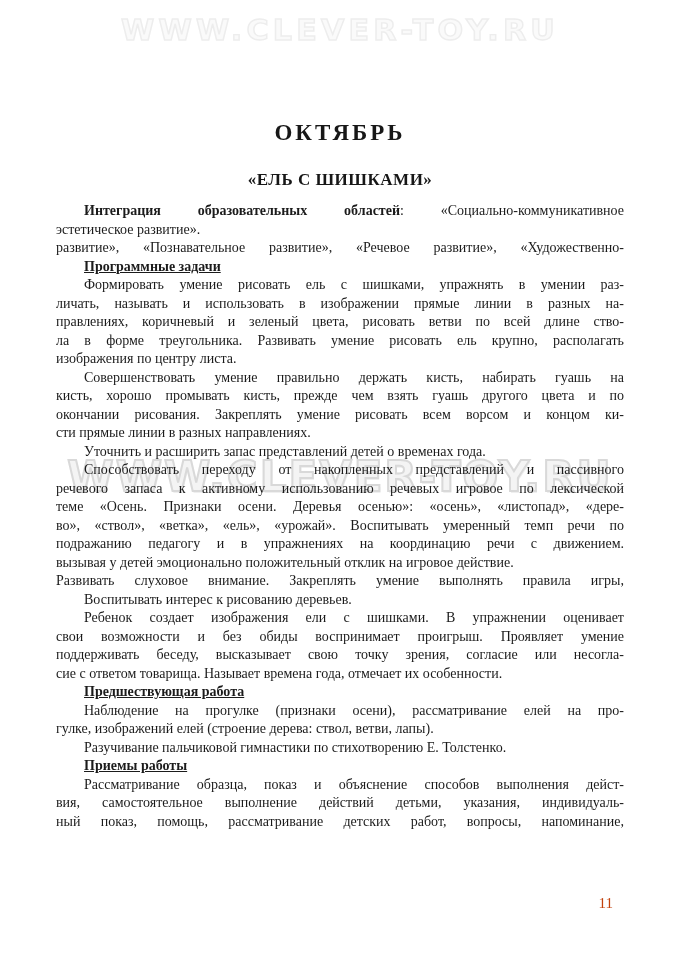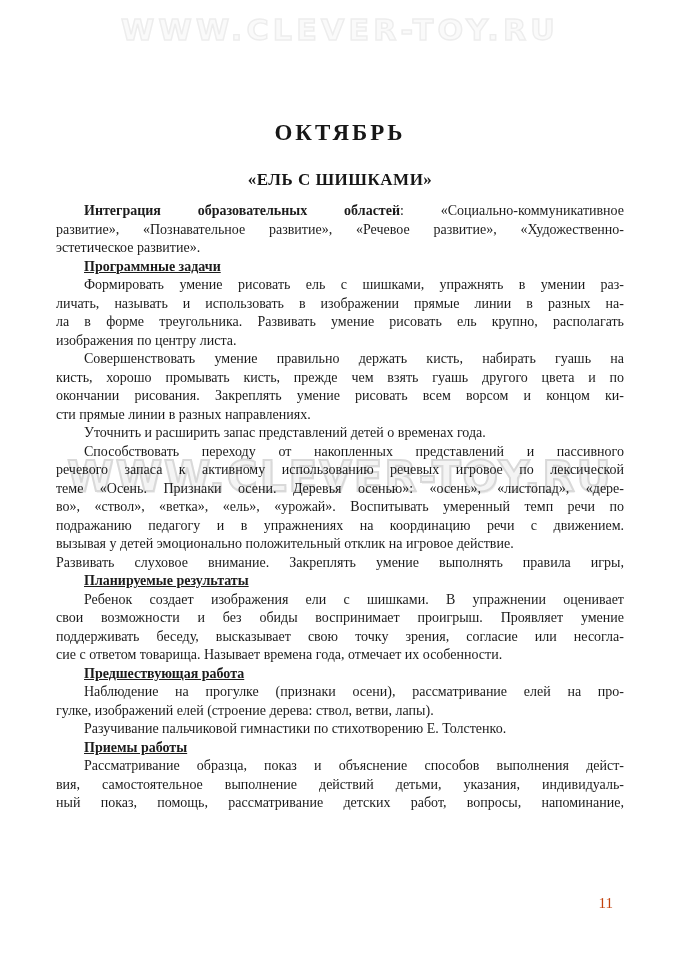--- a/index.html
+++ b/index.html
@@ -98,40 +98,41 @@
   <div class="watermark top">WWW.CLEVER-TOY.RU</div>
 
   <div class="watermark mid">WWW.CLEVER-TOY.RU</div>
 
   <h1 class="page-title">ОКТЯБРЬ</h1>
 
   <h2 class="lesson-title">«ЕЛЬ С ШИШКАМИ»</h2>
 
   <div class="doc-body">
       <div class="line indent"><b>Интеграция образовательных областей</b>: «Социально-коммуникативное</div>
+      <div class="line last">эстетическое развитие».</div>
       <div class="line">развитие», «Познавательное развитие», «Речевое развитие», «Художественно-</div>
-      <div class="line last">эстетическое развитие».</div>
       <div class="line heading indent">Программные задачи</div>
       <div class="line indent">Формировать умение рисовать ель с шишками, упражнять в умении раз-</div>
       <div class="line">личать, называть и использовать в изображении прямые линии в разных на-</div>
+      <div class="line">правлениях, коричневый и зеленый цвета, рисовать ветви по всей длине ство-</div>
       <div class="line">ла в форме треугольника. Развивать умение рисовать ель крупно, располагать</div>
       <div class="line last">изображения по центру листа.</div>
       <div class="line indent">Совершенствовать умение правильно держать кисть, набирать гуашь на</div>
       <div class="line">кисть, хорошо промывать кисть, прежде чем взять гуашь другого цвета и по</div>
       <div class="line">окончании рисования. Закреплять умение рисовать всем ворсом и концом ки-</div>
       <div class="line last">сти прямые линии в разных направлениях.</div>
       <div class="line indent last">Уточнить и расширить запас представлений детей о временах года.</div>
       <div class="line indent">Способствовать переходу от накопленных представлений и пассивного</div>
       <div class="line">речевого запаса к активному использованию речевых игровое по лексической</div>
       <div class="line">теме «Осень. Признаки осени. Деревья осенью»: «осень», «листопад», «дере-</div>
       <div class="line">во», «ствол», «ветка», «ель», «урожай». Воспитывать умеренный темп речи по</div>
       <div class="line">подражанию педагогу и в упражнениях на координацию речи с движением.</div>
       <div class="line last">вызывая у детей эмоционально положительный отклик на игровое действие.</div>
       <div class="line">Развивать слуховое внимание. Закреплять умение выполнять правила игры,</div>
-      <div class="line heading indent">Планируемые результаты</div>
+      <div class="line indent last">Воспитывать интерес к рисованию деревьев.</div>
       <div class="line indent">Ребенок создает изображения ели с шишками. В упражнении оценивает</div>
       <div class="line">свои возможности и без обиды воспринимает проигрыш. Проявляет умение</div>
       <div class="line">поддерживать беседу, высказывает свою точку зрения, согласие или несогла-</div>
       <div class="line last">сие с ответом товарища. Называет времена года, отмечает их особенности.</div>
       <div class="line heading indent">Предшествующая работа</div>
       <div class="line indent">Наблюдение на прогулке (признаки осени), рассматривание елей на про-</div>
       <div class="line last">гулке, изображений елей (строение дерева: ствол, ветви, лапы).</div>
       <div class="line indent last">Разучивание пальчиковой гимнастики по стихотворению Е. Толстенко.</div>
       <div class="line heading indent">Приемы работы</div>
       <div class="line indent">Рассматривание образца, показ и объяснение способов выполнения дейст-</div>

